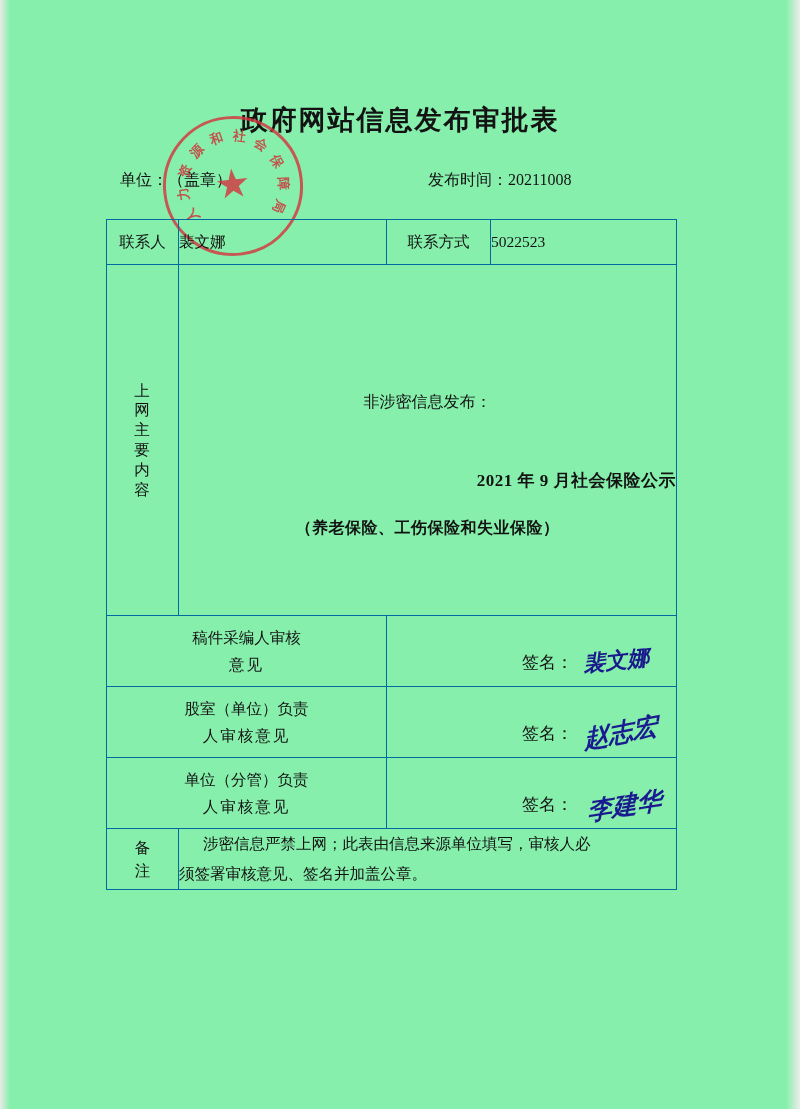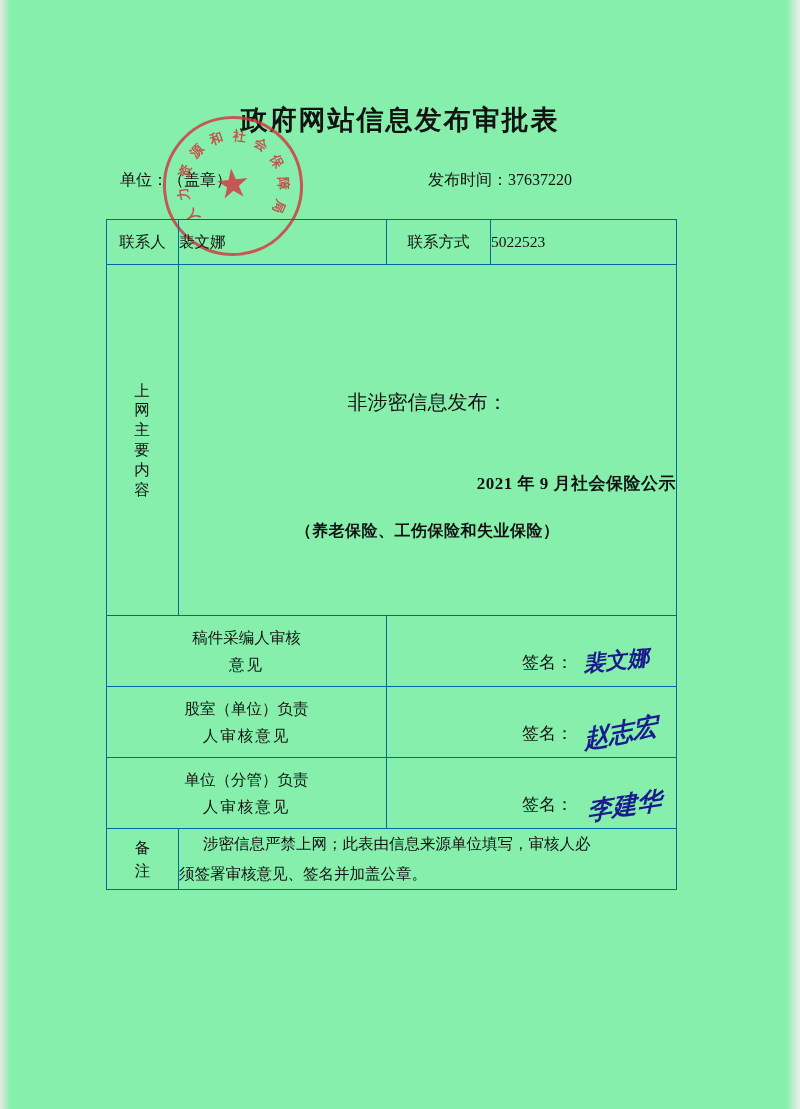--- a/index.html
+++ b/index.html
@@ -154,21 +154,21 @@
   .vert-label span { display: block; }
 
   .content-cell {
     height: 350px;
     vertical-align: top;
     position: relative;
   }
   .content-intro {
     text-align: center;
     margin-top: 50px;
-    font-size: 20px;
+    font-size: 16px;
   }
   .content-line1 {
     text-align: right;
     margin-top: 56px;
     font-weight: bold;
     font-size: 17px;
     letter-spacing: .5px;
   }
   .content-line2 {
     text-align: center;
@@ -242,21 +242,21 @@
 <body>
 
 <div class="page">
   <div class="scan-edge-left"></div>
   <div class="scan-edge-right"></div>
 
   <div class="title">政府网站信息发布审批表</div>
 
   <div class="meta-row">
     <div class="meta-unit">单位：（盖章）</div>
-    <div class="meta-date">发布时间：37637220</div>
+    <div class="meta-date">发布时间：20211008</div>
   </div>
 
   <div class="seal">
     <div class="seal-inner">
       <div class="seal-star">★</div>
       <div class="seal-text" id="seal-ring">
           <span class="seal-char" style="transform: translate(-43.3013px, 25px) rotate(-120deg);">人</span>
           <span class="seal-char" style="transform: translate(-49.9154px, 2.90724px) rotate(-93.3333deg);">力</span>
           <span class="seal-char" style="transform: translate(-45.9108px, -19.804px) rotate(-66.6667deg);">资</span>
           <span class="seal-char" style="transform: translate(-32.1394px, -38.3022px) rotate(-40deg);">源</span>

